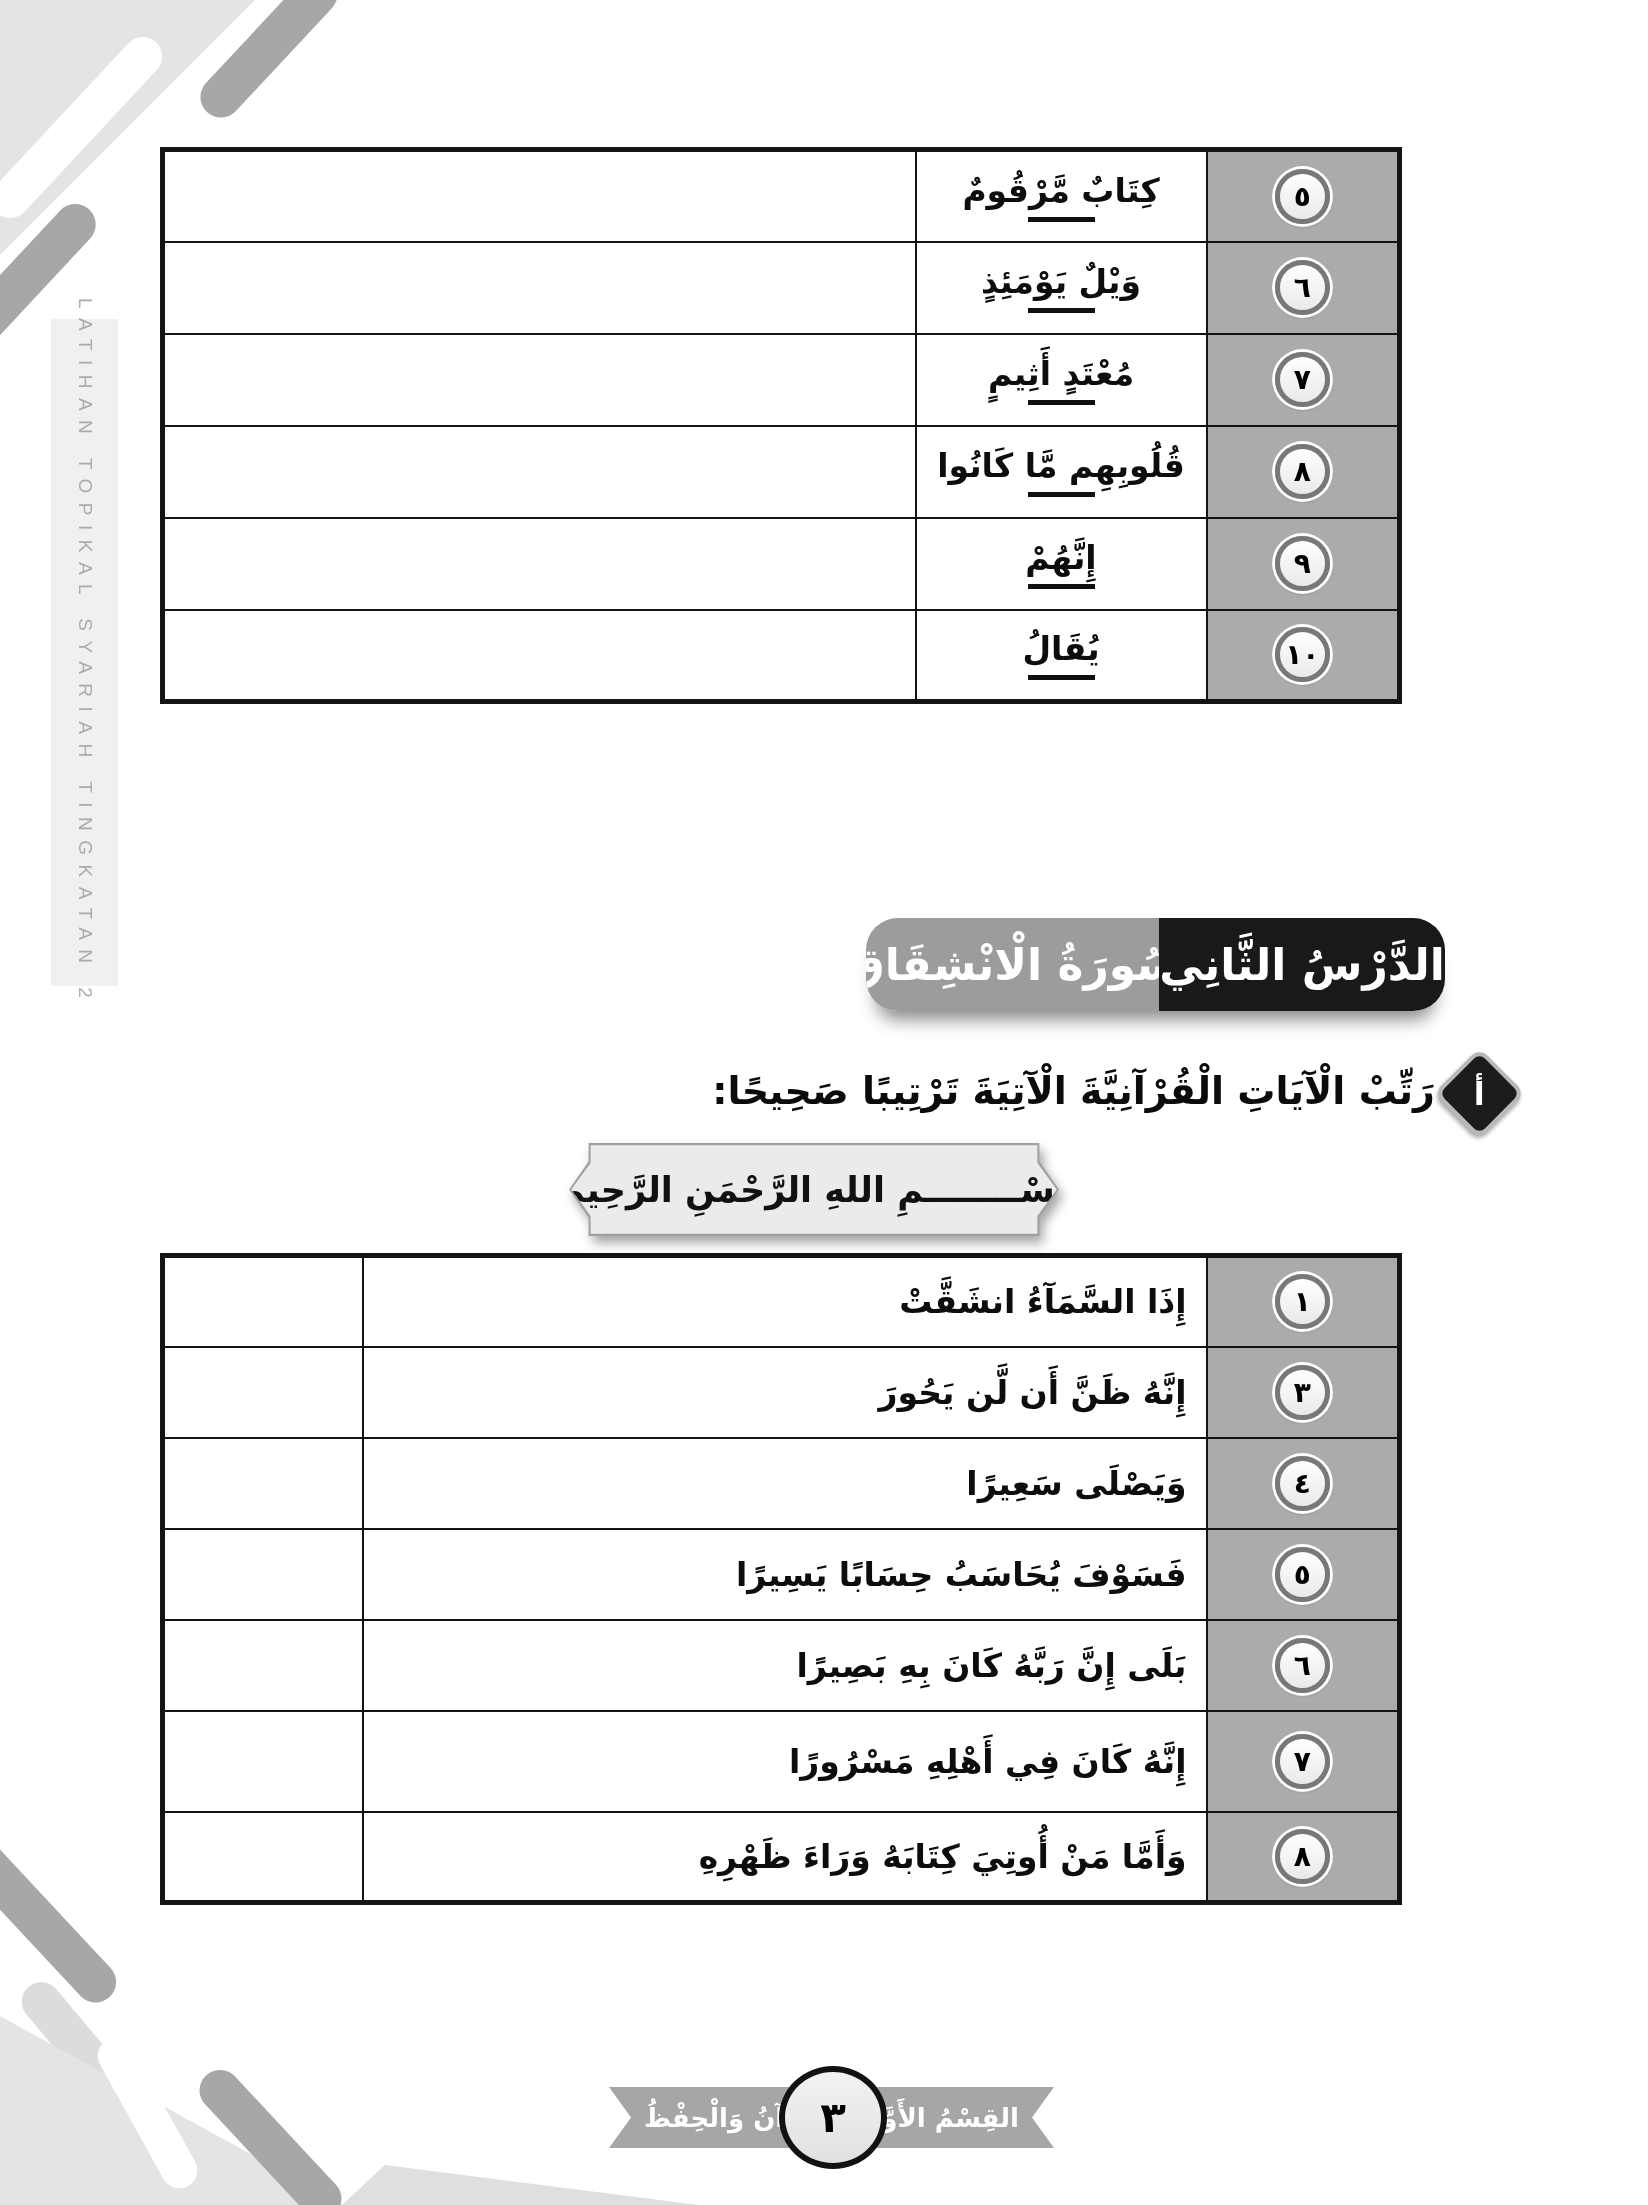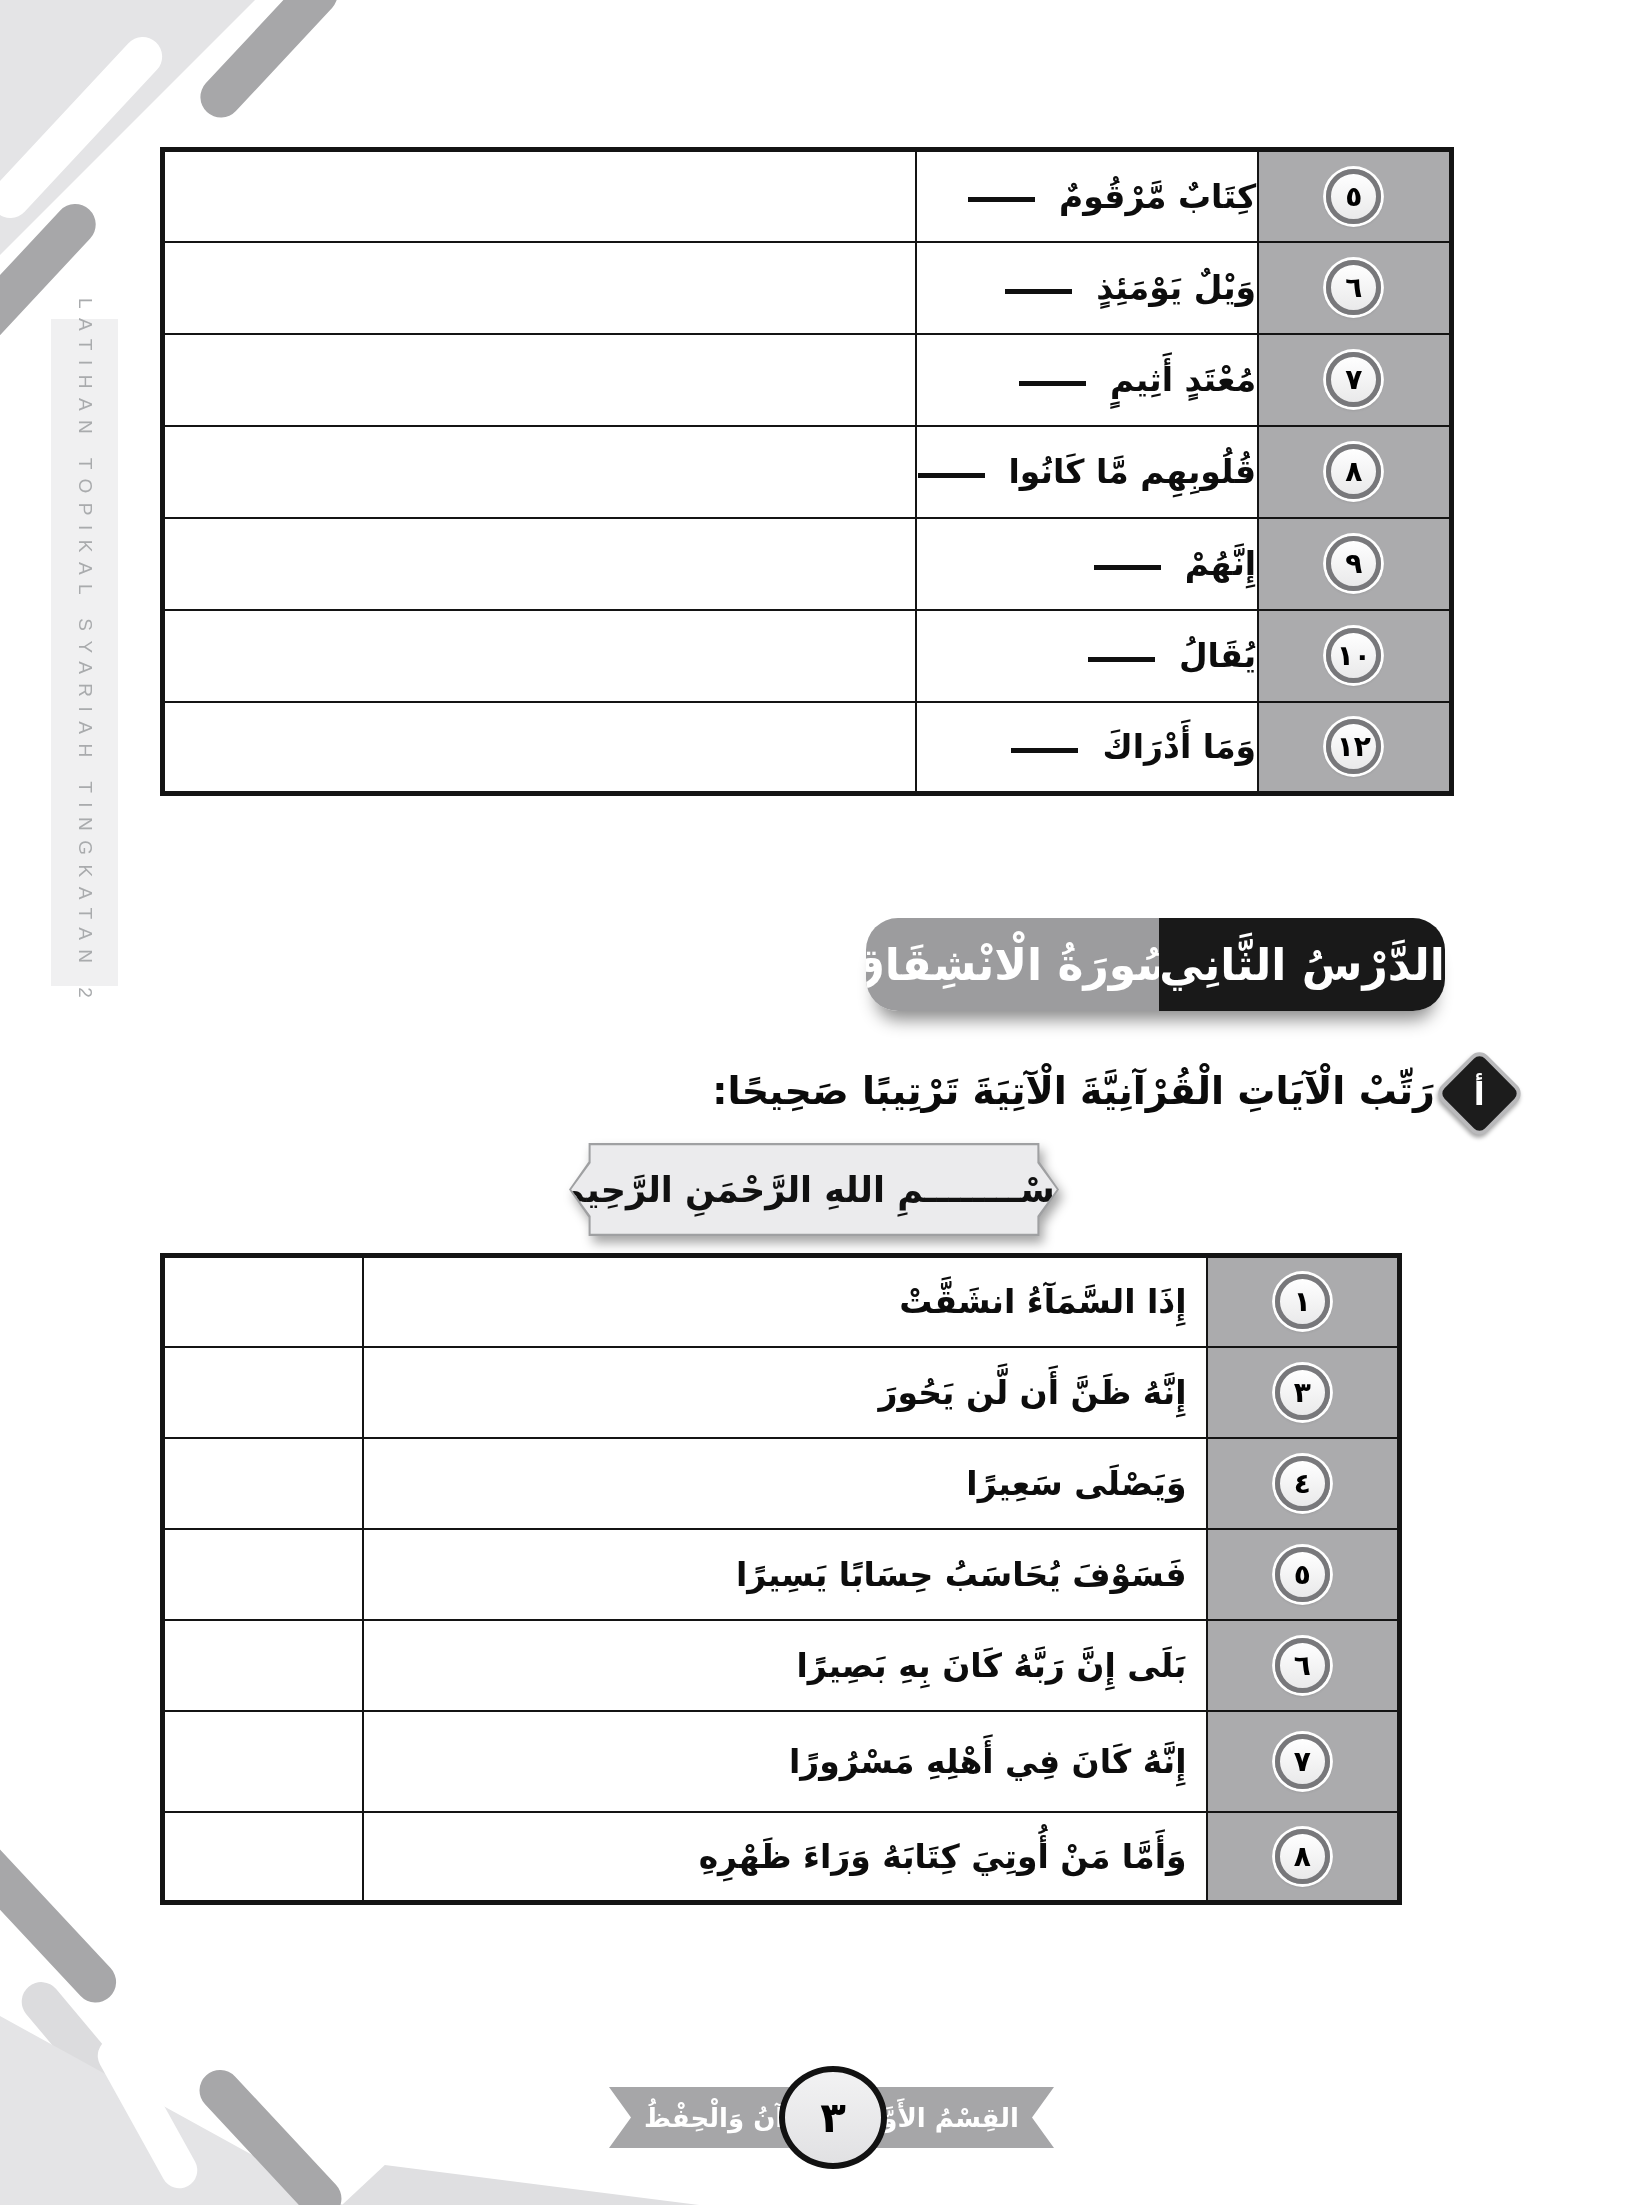--- a/index.html
+++ b/index.html
@@ -45,21 +45,21 @@
   #verse-table{left:160px;top:1253px;}
   .num-cell{background:#ababad;vertical-align:middle;}
   .num-circle{
     width:45px;height:45px;margin:0 auto;border-radius:50%;
     border:5.8px solid #78787b;box-shadow:0 0 0 2.9px #ffffff,0 2.2px 3.6px rgba(0,0,0,.25);
     background:linear-gradient(180deg,#ffffff 0%,#e9e9ea 100%);
     display:flex;align-items:center;justify-content:center;
     font-size:28px;font-weight:bold;color:#000;
   }
   .word-cell{vertical-align:middle;text-align:center;}
-  .word-wrap{display:flex;flex-direction:row;align-items:center;direction:rtl;gap:24px;}
+  .word-wrap{display:flex;flex-direction:column;align-items:center;direction:rtl;}
   .word-text{font-size:33px;font-weight:bold;color:#0d0d0d;white-space:nowrap;}
   .ubar{width:67px;height:5.1px;background:#101010;margin-top:7.3px;}
   .verse-cell{vertical-align:middle;text-align:right;padding-right:19px;direction:rtl;}
   .verse-text{font-size:33px;font-weight:bold;color:#0d0d0d;white-space:nowrap;}
   .answer-cell{background:#ffffff;}
   
   #lesson-box{
     position:absolute;left:866px;top:918px;width:579px;height:93px;
     border-radius:32px;overflow:hidden;display:flex;
     box-shadow:0 19px 17.5px -10.2px rgba(0,0,0,.45);
@@ -205,32 +205,20 @@
         <td class="word-cell">
           <div class="word-wrap">
               <span class="word-text">يُقَالُ</span>
               <span class="ubar"></span>
             </div>
         </td>
         <td class="num-cell">
           <div class="num-circle">١٠</div>
         </td>
       </tr>
-      <tr style="height:92px">
-        <td class="answer-cell"></td>
-        <td class="word-cell">
-          <div class="word-wrap">
-              <span class="word-text">وَمَا أَدْرَاكَ</span>
-              <span class="ubar"></span>
-            </div>
-        </td>
-        <td class="num-cell">
-          <div class="num-circle">١٢</div>
-        </td>
-      </tr>
     </tbody>
   </table>
 
   <div id="lesson-box">
     <div class="seg" id="surah-seg">سُورَةُ الْانْشِقَاقِ</div>
     <div class="seg" id="lesson-seg">الدَّرْسُ الثَّانِي</div>
   </div>
 
   <div id="ex-badge">
     <span>أ</span>

